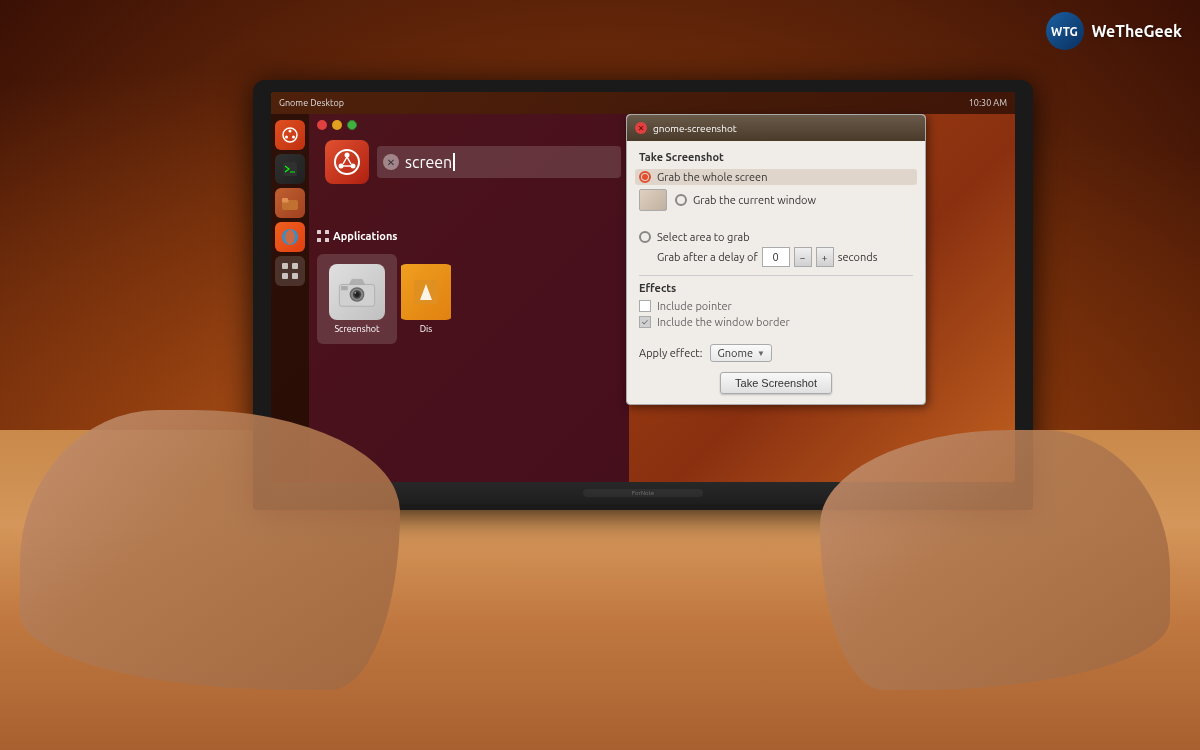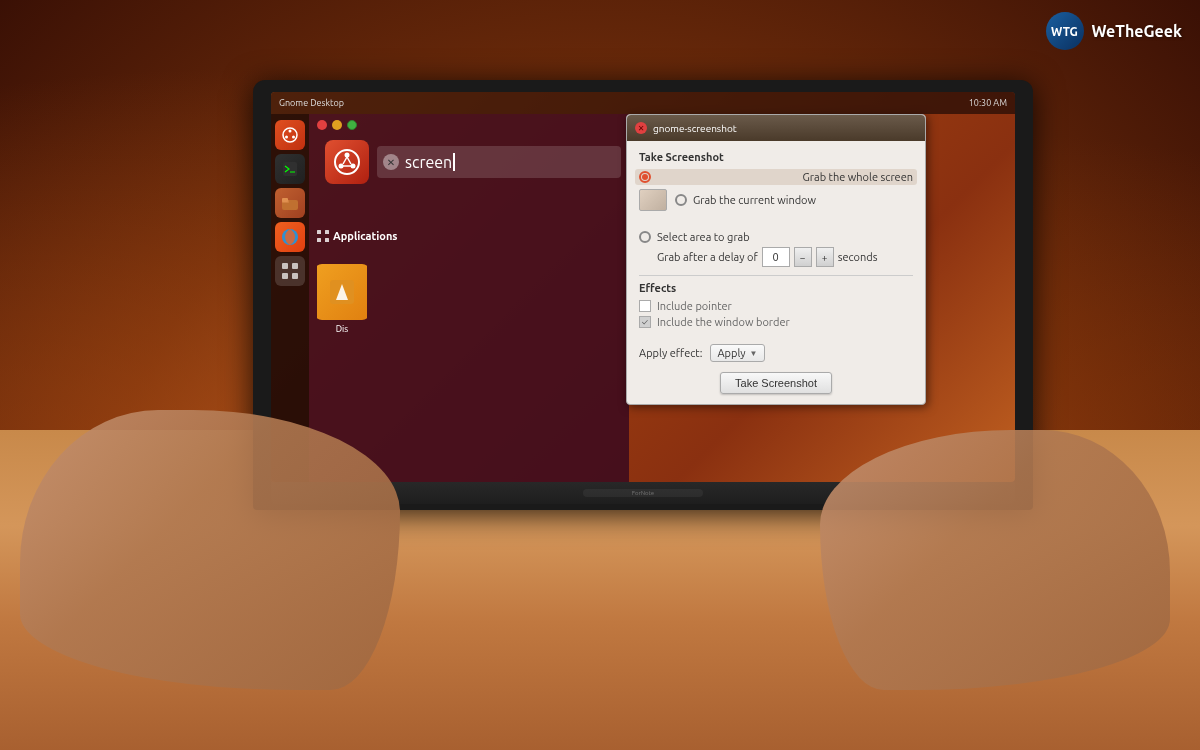--- a/index.html
+++ b/index.html
@@ -372,21 +372,20 @@
       width: 6px;
       height: 6px;
       border-radius: 50%;
       background: #e05030;
     }
     .radio-option.highlighted {
       background: rgba(200,180,160,0.4);
       border-radius: 3px;
       padding: 2px 4px;
       margin: 0 -4px 4px -4px;
-      justify-content: space-between;
     }
 
     .thumbnail-row {
       display: flex;
       align-items: center;
       gap: 8px;
       margin-bottom: 20px;
     }
     .window-thumb {
       width: 28px;
@@ -656,20 +655,35 @@
               <rect x="0" y="0" width="4" height="4" rx="0.5" fill="white" opacity="0.8"></rect>
               <rect x="8" y="0" width="4" height="4" rx="0.5" fill="white" opacity="0.8"></rect>
               <rect x="0" y="8" width="4" height="4" rx="0.5" fill="white" opacity="0.8"></rect>
               <rect x="8" y="8" width="4" height="4" rx="0.5" fill="white" opacity="0.8"></rect>
             </svg>
           <span>Applications</span>
         </div>
 
         <div class="apps-grid">
 
+          <div class="app-item selected">
+            <div class="app-icon screenshot-icon">
+
+              <svg class="camera-svg" viewBox="0 0 50 38" fill="none" xmlns="http://www.w3.org/2000/svg">
+                <rect x="4" y="10" width="42" height="26" rx="3" fill="#d0d0d0" stroke="#aaa" stroke-width="1"></rect>
+                <path d="M16,10 L19,4 L31,4 L34,10Z" fill="#b0b0b0" stroke="#aaa" stroke-width="1"></path>
+                <circle cx="25" cy="22" r="8" fill="#888" stroke="#666" stroke-width="1.5"></circle>
+                <circle cx="25" cy="22" r="5" fill="#444"></circle>
+                <circle cx="25" cy="22" r="3" fill="#222"></circle>
+                <circle cx="23" cy="20" r="1" fill="white" opacity="0.6"></circle>
+                <rect x="6" y="12" width="8" height="5" rx="1" fill="#aaa"></rect>
+              </svg>
+            </div>
+            <span class="app-label">Screenshot</span>
+          </div>
 
           <div class="app-item-partial">
             <div class="app-icon-partial">
               <svg width="32" height="32" viewBox="0 0 32 32">
                   <rect width="32" height="32" fill="transparent"></rect>
                   <rect x="4" y="4" width="24" height="24" rx="3" fill="#e09020"></rect>
                   <polygon points="10,24 16,8 22,24" fill="white" opacity="0.9"></polygon>
                 </svg>
             </div>
             <span class="app-label">Dis</span>
@@ -724,21 +738,21 @@
             </div>
             <div class="checkbox-row">
               <div class="checkbox checked"></div>
               <span>Include the window border</span>
             </div>
           </div>
 
           <div class="apply-row">
             <span>Apply effect:</span>
             <div class="select-dropdown">
-              <span>Apply</span>
+              <span>Gnome</span>
               <span class="dropdown-arrow">▼</span>
             </div>
           </div>
 
           <button class="take-screenshot-btn">
             <span>Take Screenshot</span>
           </button>
 
         </div>
       </div>

